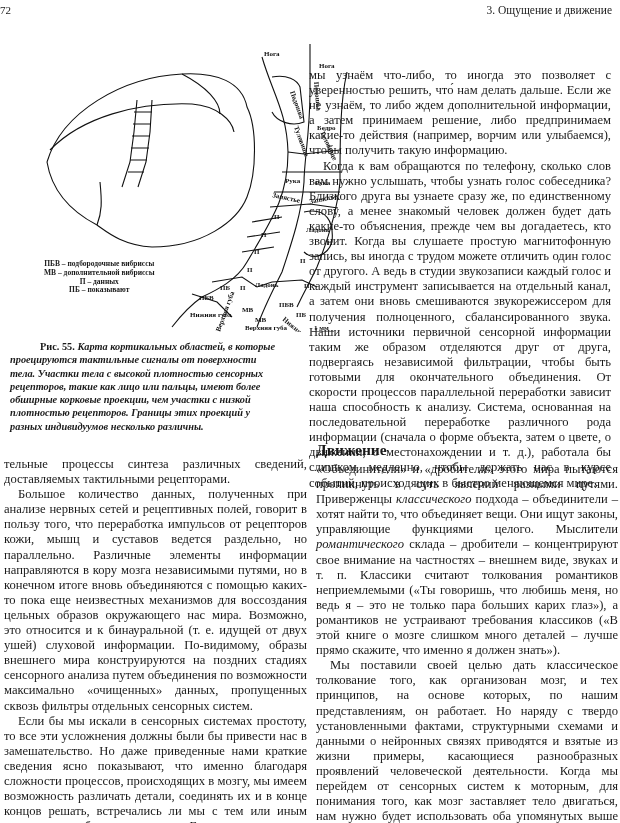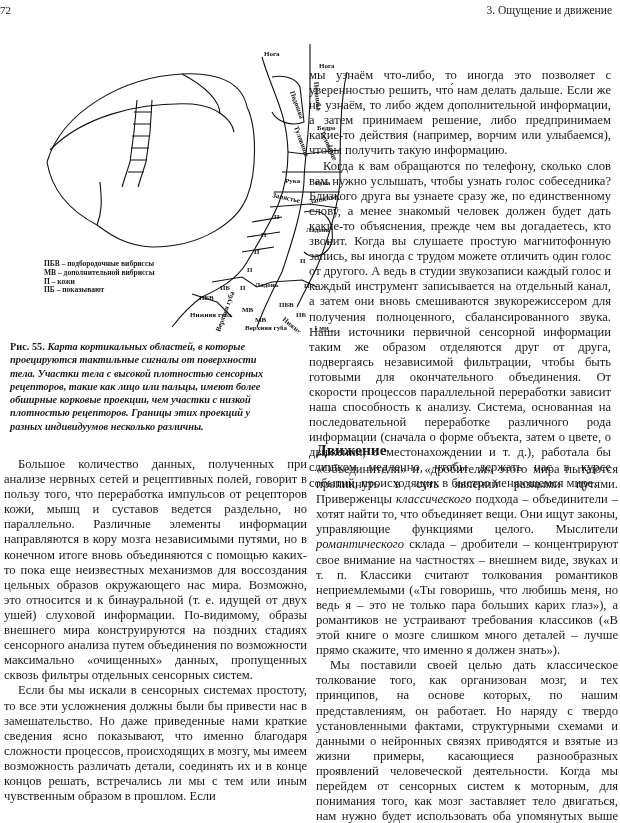--- a/index.html
+++ b/index.html
@@ -2,22 +2,22 @@
 <html><head>
 <meta charset="utf-8">
 <style>
   html, body { margin:0; padding:0; background:#fff; }
   body { width:620px; height:823px; position:relative; overflow:hidden; font-family:"Liberation Serif", "DejaVu Serif", serif; color:#1a1a1a; }
   .page-num { position:absolute; left:0; top:4px; font-family:Liberation Serif, serif; font-size:11px; }
   .running-head { position:absolute; right:8px; top:4px; font-size:11.5px; }
   .figure { position:absolute; left:0; top:32px; width:310px; height:300px;margin-left:42px; }
   .figure svg { width:100%; height:100%; }
   .caption { position:absolute; left:10px; top:340px; width:270px; font-size:10.3px; line-height:13.3px; font-style:italic; font-weight:bold; }
-  .caption .lbl { font-style:normal; }
-  .legend { position:absolute; left:2px; top:228px; font-size:7.5px; line-height:8.8px; font-weight:bold; font-family:"Liberation Serif", serif; }
+  .caption .lbl { font-style:normal;margin-left:30px; }
+  .legend { position:absolute; left:2px; top:228px; font-size:7.5px; line-height:8.8px; font-weight:bold; font-family:"Liberation Serif", serif;text-align:center; }
   .col { position:absolute; font-size:12.6px; line-height:15.1px; text-align:justify; }
   .col p { margin:0; text-indent:0; }
   .col p.ind { text-indent:14px;font-family:Liberation Serif, serif; }
   .left-col { left:4px; top:457px; width:303px; }
   .right-col-top { left:309px; top:32px; width:302px;margin-top:36px; }
   .right-col-bot { left:316px; top:462px; width:302px; }
   .heading { position:absolute; left:316px; top:441px; font-size:15.5px; font-weight:bold; }
   em { }
   .map-label { font-family:"Liberation Serif", serif; font-size:7px; font-weight:bold; fill:#111; }
 </style>
@@ -90,31 +90,32 @@
       <text x="240" y="288" transform="rotate(40 240 288)">Нижняя губа</text>
       <text x="178" y="300" transform="rotate(-70 178 300)">Верхняя губа</text>
       <text x="203" y="298">Верхняя губа</text>
       <text x="272" y="298">1 мм</text>
     </g>
     <line x1="270" y1="300" x2="292" y2="300" stroke="#111" stroke-width="1"></line>
   </svg>
   <div class="legend">
     <div>ПБВ – подбородочные вибриссы</div>
     <div>МВ – дополнительной вибриссы</div>
-    <div>П – кожи</div>
+    <div>П – данных</div>
     <div>ПБ – показывают</div>
   </div>
 </div>
 
 <div class="caption">
   <span class="lbl">Рис. 55.</span>
   <span>Карта кортикальных областей, в которые проецируются тактильные сигналы от поверхности тела. Участки тела с высокой плотностью сенсорных рецепторов, такие как лицо или пальцы, имеют более обширные корковые проекции, чем участки с низкой плотностью рецепторов. Границы этих проекций у разных индивидуумов несколько различны.</span>
 </div>
 
 <div class="col left-col">
+  <p>тельные процессы синтеза различных сведений, доставляемых тактильными рецепторами.</p>
   <p class="ind">Большое количество данных, полученных при анализе нервных сетей и рецептивных полей, говорит в пользу того, что переработка импульсов от рецепторов кожи, мышц и суставов ведется раздельно, но параллельно. Различные элементы информации направляются в кору мозга независимыми путями, но в конечном итоге вновь объединяются с помощью каких-то пока еще неизвестных механизмов для воссоздания цельных образов окружающего нас мира. Возможно, это относится и к бинауральной (т. е. идущей от двух ушей) слуховой информации. По-видимому, образы внешнего мира конструируются на поздних стадиях сенсорного анализа путем объединения по возможности максимально «очищенных» данных, пропущенных сквозь фильтры отдельных сенсорных систем.</p>
   <p class="ind">Если бы мы искали в сенсорных системах простоту, то все эти усложнения должны были бы привести нас в замешательство. Но даже приведенные нами краткие сведения ясно показывают, что именно благодаря сложности процессов, происходящих в мозгу, мы имеем возможность различать детали, соединять их и в конце концов решать, встречались ли мы с тем или иным чувственным образом в прошлом. Если</p>
 </div>
 
 <div class="col right-col-top">
   <p>мы узнаём что-либо, то иногда это позволяет с уверенностью решить, что́ нам делать дальше. Если же не узнаём, то либо ждем дополнительной информации, а затем принимаем решение, либо предпринимаем какие-то действия (например, ворчим или улыбаемся), чтобы получить такую информацию.</p>
   <p class="ind">Когда к вам обращаются по телефону, сколько слов вам нужно услышать, чтобы узнать голос собеседника? Близкого друга вы узнаете сразу же, по единственному слову, а менее знакомый человек должен будет дать какие-то объяснения, прежде чем вы догадаетесь, кто звонит. Когда вы слушаете простую магнитофонную запись, вы иногда с трудом можете отличить один голос от другого. А ведь в студии звукозаписи каждый голос и каждый инструмент записывается на отдельный канал, а затем они вновь смешиваются звукорежиссером для получения полноценного, сбалансированного звука. Наши источники первичной сенсорной информации таким же образом отделяются друг от друга, подвергаясь независимой фильтрации, чтобы быть готовыми для окончательного объединения. От скорости процессов параллельной переработки зависит наша способность к анализу. Система, основанная на последовательной переработке различного рода информации (сначала о форме объекта, затем о цвете, о движении, о местонахождении и т. д.), работала бы слишком медленно, чтобы держать нас в курсе событий, происходящих в быстро меняющемся мире.</p>
 </div>
 
 <div class="heading">Движение</div>

